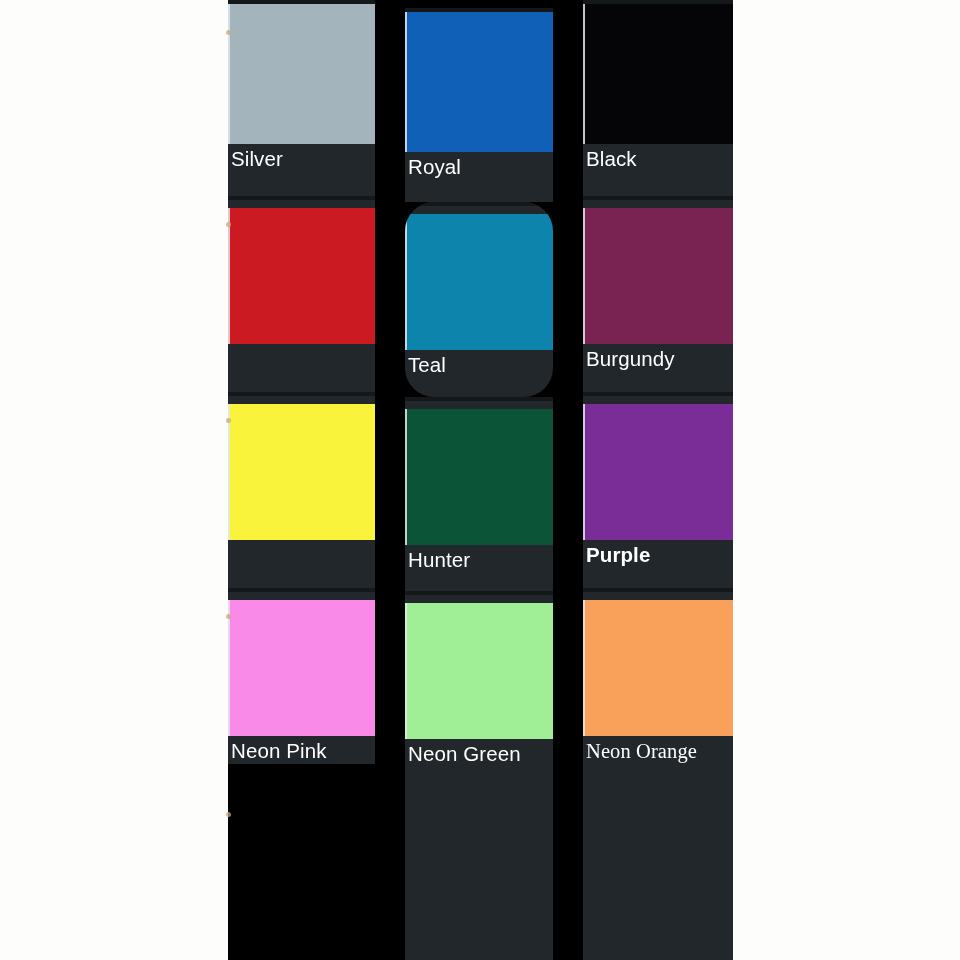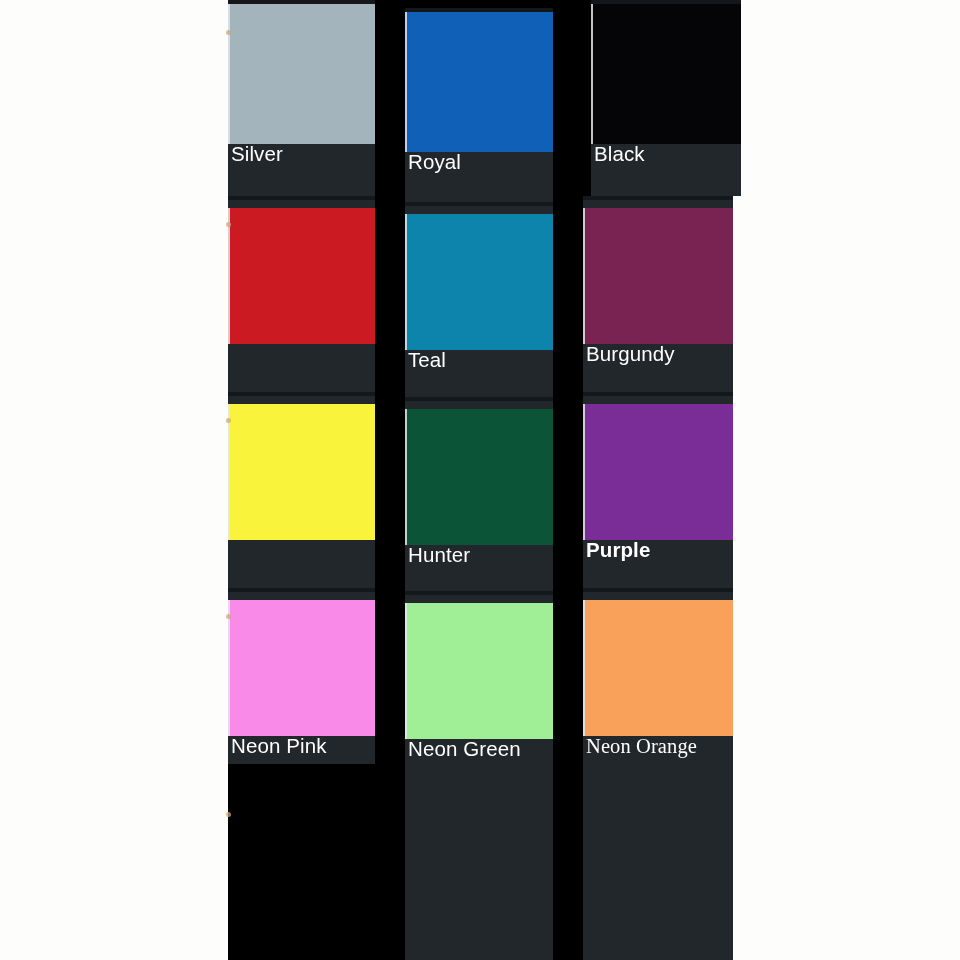--- a/index.html
+++ b/index.html
@@ -78,20 +78,21 @@
     background: rgba(226,230,235,0.85);
   }
 
   .caption {
     color: #ffffff;
     font-size: 20.5px;
     line-height: 1;
     letter-spacing: 0.1px;
     white-space: nowrap;
     padding-left: 3px;
+    padding-top: 5px;
   }
 
   
   .top-strip {
     position: absolute;
     left: 0; right: 0; top: 0;
     height: 4px;
     background: #15181b;
   }
 
@@ -145,21 +146,21 @@
     <div class="col-gap"></div>
 
     <div class="column col-1">
         <div class="cell" style="height: 196px; margin-top: 8px;">
           <div class="top-strip"></div>
           <div class="swatch-wrap" style="margin-top: 4px; height: 140px;">
             <div class="swatch" style="background: rgb(16, 96, 184);"></div>
           </div>
           <div class="caption">Royal</div>
         </div>
-        <div class="cell" style="height: 196px; margin-top: 0px;">
+        <div class="cell" style="height: 196px; margin-top: 0px; border-radius: 29px;">
           <div class="top-strip"></div>
           <div class="swatch-wrap" style="margin-top: 12px; height: 136px;">
             <div class="swatch" style="background: rgb(12, 132, 172);"></div>
           </div>
           <div class="caption">Teal</div>
         </div>
         <div class="cell" style="height: 196px; margin-top: 0px;">
           <div class="top-strip"></div>
           <div class="swatch-wrap" style="margin-top: 12px; height: 136px;">
             <div class="swatch" style="background: rgb(12, 84, 56);"></div>
@@ -172,21 +173,21 @@
             <div class="swatch" style="background: rgb(160, 238, 150);"></div>
           </div>
           <div class="caption">Neon Green</div>
         </div>
         <div class="cell cell-empty" style="height: 176px; margin-top: 0px;"></div>
       </div>
 
     <div class="col-gap"></div>
 
     <div class="column col-2">
-        <div class="cell" style="height: 196px; margin-top: 0px; margin-left: 8px;">
+        <div class="cell" style="height: 196px; margin-top: 0px;">
           <div class="top-strip"></div>
           <div class="swatch-wrap" style="margin-top: 4px; height: 140px;">
             <div class="swatch" style="background: rgb(5, 5, 8);"></div>
           </div>
           <div class="caption">Black</div>
         </div>
         <div class="cell" style="height: 196px; margin-top: 0px;">
           <div class="top-strip"></div>
           <div class="swatch-wrap" style="margin-top: 12px; height: 136px;">
             <div class="swatch" style="background: rgb(120, 35, 82);"></div>

